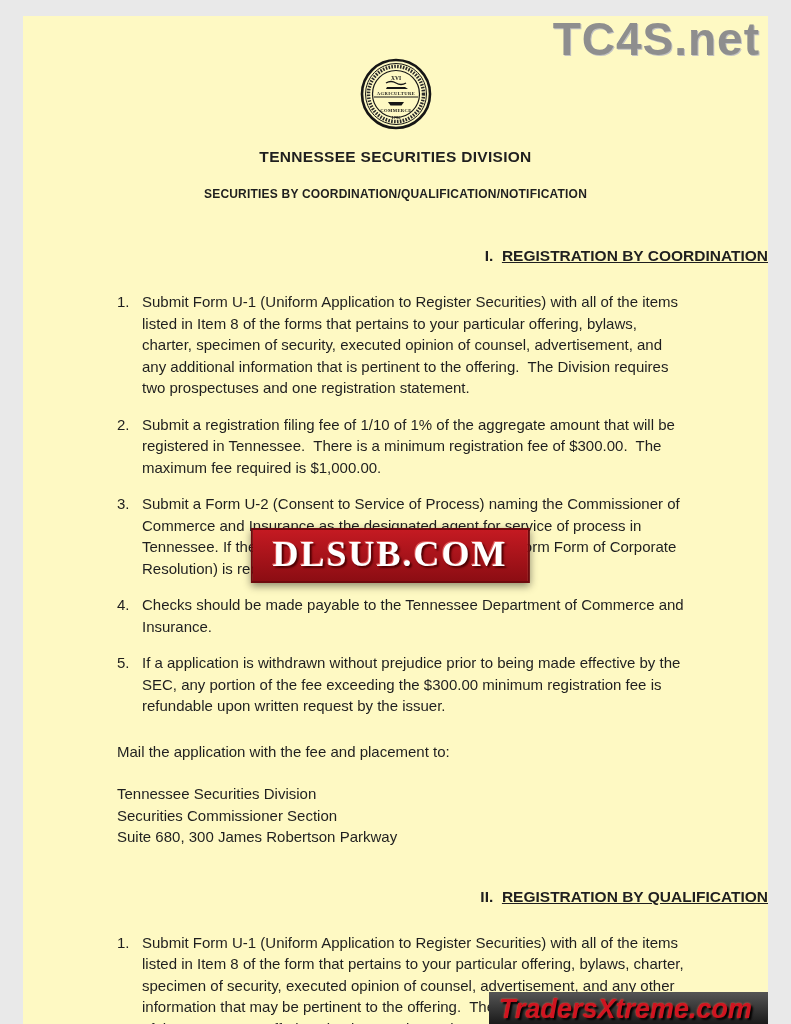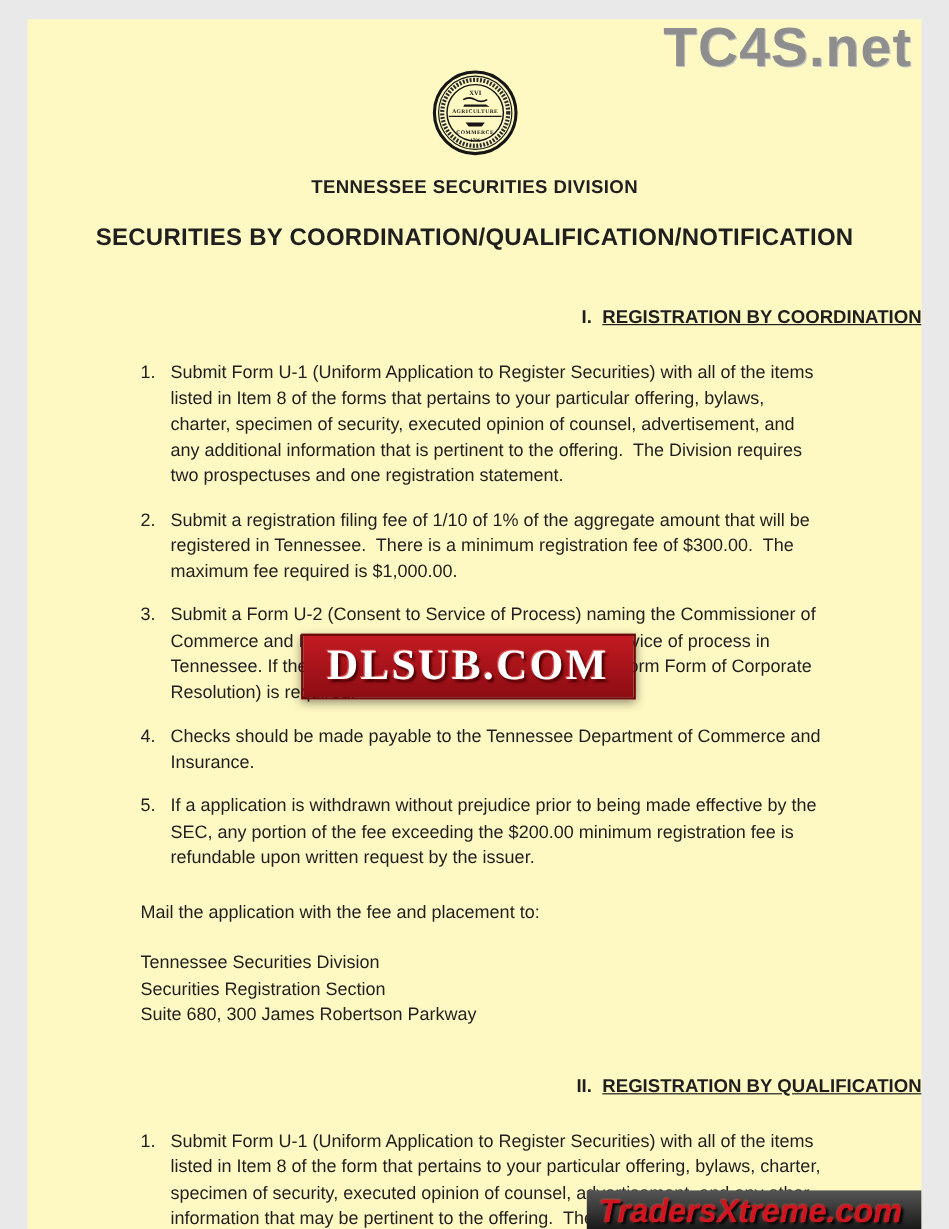--- a/index.html
+++ b/index.html
@@ -48,21 +48,21 @@
   
   .seal { width:72px; height:72px; margin:42px auto 0 auto; }
   .seal text { fill:#141414; font-family:"Liberation Serif", serif; }
   
   .title {
     margin-top:18px; text-align:center;
     font-size:15.5px; font-weight:bold; letter-spacing:0.3px;
   }
   .subtitle {
     margin-top:21px; text-align:center;
-    font-size:20px; font-weight:bold; letter-spacing:0.2px;
+    font-size:12px; font-weight:bold; letter-spacing:0.2px;
   }
   .section-heading {
     text-align:right; font-size:15.5px; font-weight:bold;
   }
   .section-heading .u { text-decoration:underline; }
   .sh-1 { margin-top:46px; }
   .sh-2 { margin-top:40px; }
   
   .content { padding:0 80px 0 94px; font-size:15px; line-height:21.5px; }
   .list { margin-top:26px; }
@@ -118,28 +118,28 @@
       <div class="list-item">
         <span class="num">3.</span>
         <span class="txt">Submit a Form U-2 (Consent to Service of Process) naming the Commissioner of Commerce and Insurance as the designated agent for service of process in Tennessee. If the issuer is corporation, a Form U-2A (Uniform Form of Corporate Resolution) is required.</span>
       </div>
       <div class="list-item">
         <span class="num">4.</span>
         <span class="txt">Checks should be made payable to the Tennessee Department of Commerce and Insurance.</span>
       </div>
       <div class="list-item">
         <span class="num">5.</span>
-        <span class="txt">If a application is withdrawn without prejudice prior to being made effective by the SEC, any portion of the fee exceeding the $200.00 minimum registration fee is refundable upon written request by the issuer.</span>
+        <span class="txt">If a application is withdrawn without prejudice prior to being made effective by the SEC, any portion of the fee exceeding the $300.00 minimum registration fee is refundable upon written request by the issuer.</span>
       </div>
     </div>
 
     <div class="mail-intro">Mail the application with the fee and placement to:</div>
     <div class="address">
       <div class="addr-line">Tennessee Securities Division</div>
-      <div class="addr-line">Securities Registration Section</div>
+      <div class="addr-line">Securities Commissioner Section</div>
       <div class="addr-line">Suite 680, 300 James Robertson Parkway</div>
     </div>
   </div>
 
   <div class="section-heading sh-2"><span>II.</span>&nbsp;&nbsp;<span class="u">REGISTRATION BY QUALIFICATION</span></div>
 
   <div class="content">
     <div class="list">
       <div class="list-item">
         <span class="num">1.</span>

